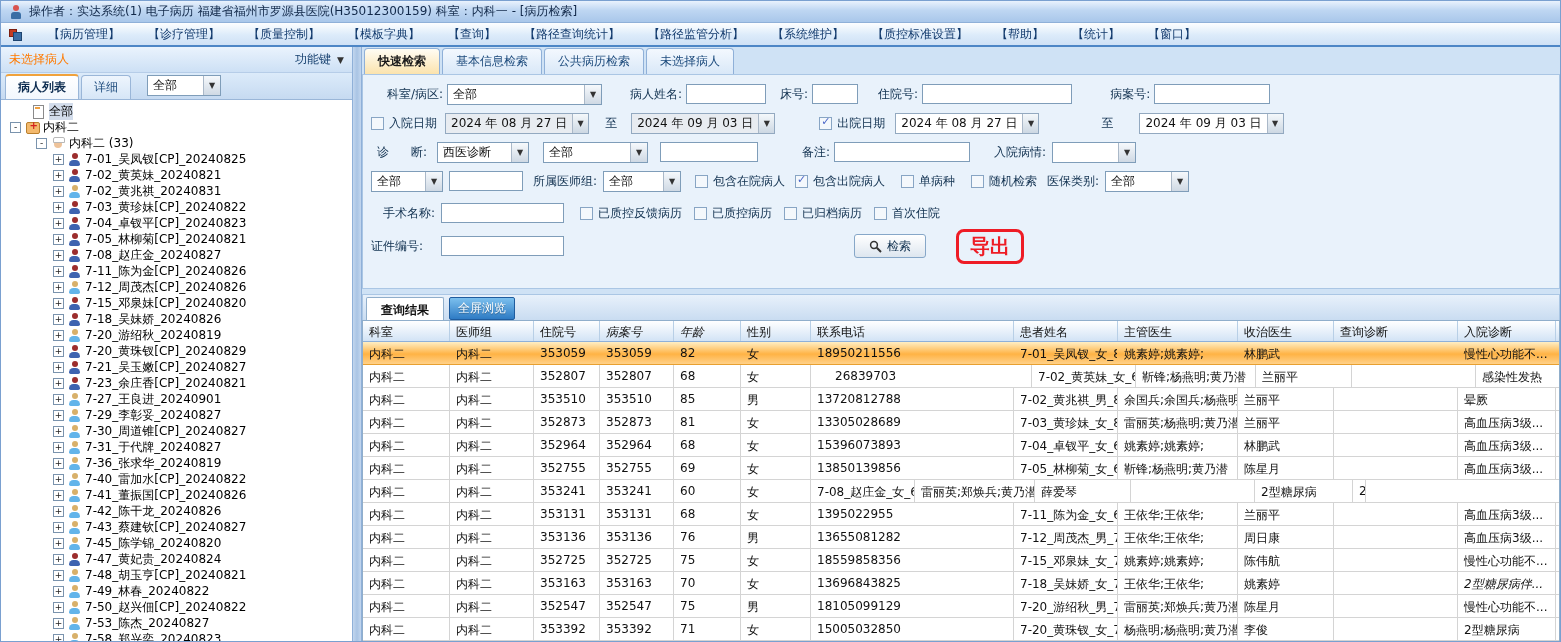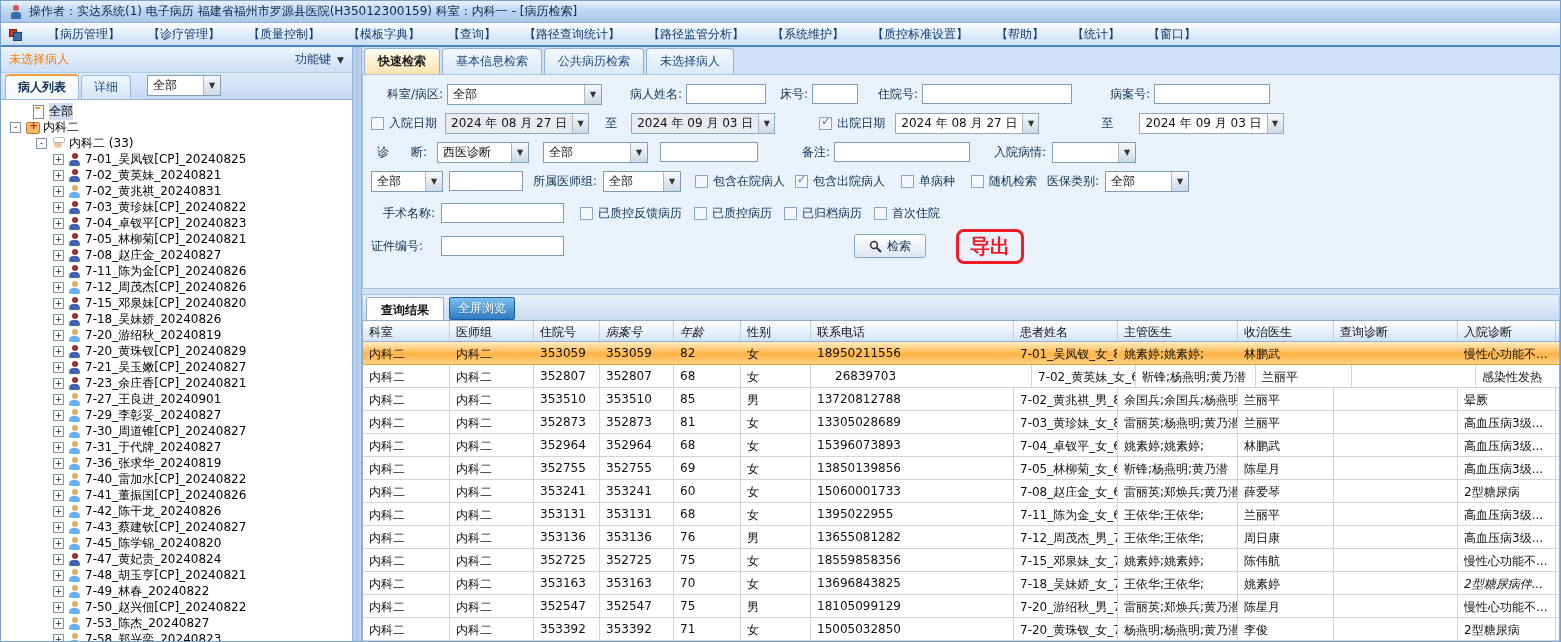--- a/index.html
+++ b/index.html
@@ -563,21 +563,20 @@
                 <span class="td" style="width: 98px;">高血压病3级...</span>
                 <span class="td" style="width: 6px;">2</span>
               </div>
               <div class="trow">
                 <span class="td" style="width: 87px;">内科二</span>
                 <span class="td" style="width: 84px;">内科二</span>
                 <span class="td" style="width: 66px;">353241</span>
                 <span class="td" style="width: 74px;">353241</span>
                 <span class="td" style="width: 67px;">60</span>
                 <span class="td" style="width: 70px;">女</span>
-                <span class="td" style="width: 203px;">15060001733</span>
                 <span class="td" style="width: 104px;">7-08_赵庄金_女_60</span>
                 <span class="td" style="width: 120px;">雷丽英;郑焕兵;黄乃潜</span>
                 <span class="td" style="width: 96px;">薛爱琴</span>
                 <span class="td" style="width: 124px;"></span>
                 <span class="td" style="width: 98px;">2型糖尿病</span>
                 <span class="td" style="width: 6px;">2</span>
               </div>
               <div class="trow">
                 <span class="td" style="width: 87px;">内科二</span>
                 <span class="td" style="width: 84px;">内科二</span>

